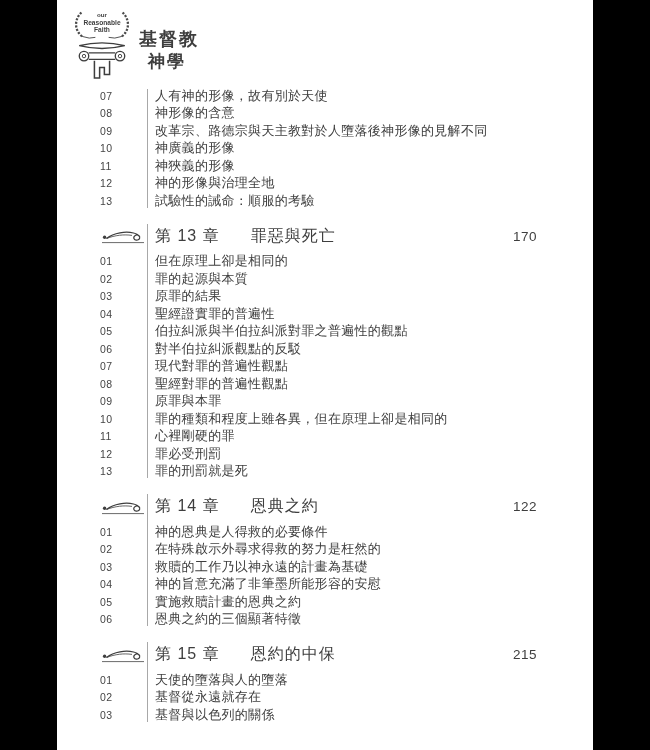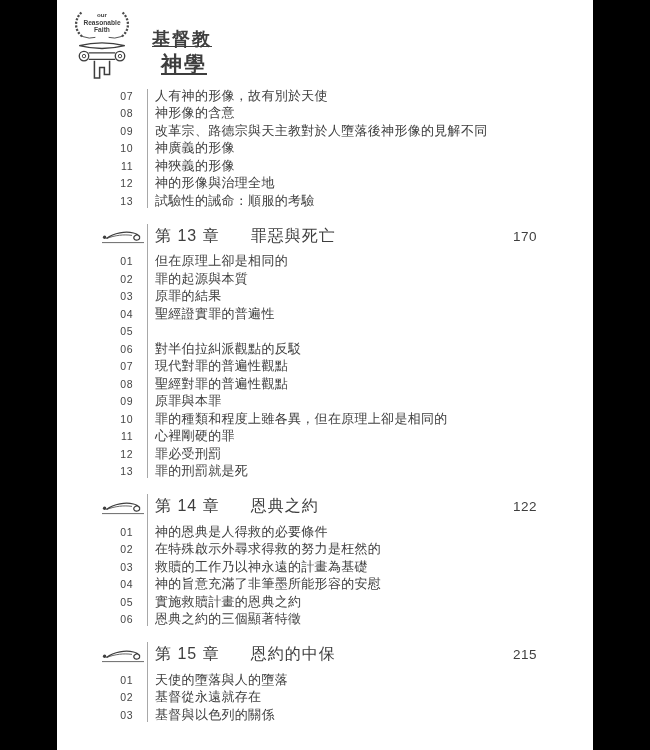--- a/index.html
+++ b/index.html
@@ -17,36 +17,37 @@
   .page {
     position: absolute; left: 57px; top: 0;
     width: 536px; height: 750px;
     background: #fff;
     color: #3e3e3e;
   }
   
   .logo { display: flex; padding: 8px 0 0 10px; height: 80px; }
   .logo-emblem { width: 70px; display: flex; flex-direction: column; align-items: center; }
   .logo-emblem svg { display: block; }
-  .logo-title { margin-top: 20px; margin-left: 15px; line-height: 1.25; text-decoration: underline; }
+  .logo-title { margin-top: 20px; margin-left: 2px; line-height: 1.25; }
   .logo-title-l1 { font-size: 18px; letter-spacing: 2px; font-weight: bold; }
-  .logo-title-l2 { font-size: 21px; letter-spacing: 2px; font-weight: bold; padding-left: 9px; }
+  .logo-title-l2 { font-size: 17px; letter-spacing: 2px; font-weight: bold; padding-left: 9px; }
   
   .toc { margin-top: 7px; }
   .toc-section { position: relative; margin-bottom: 12px; }
   .toc-section::before {
     content: ""; position: absolute;
     left: 90px; top: 2px; bottom: 2px; width: 1px;
     background: #a8a8a8;
   }
   .toc-row { display: flex; align-items: center; height: 17.5px; }
   .gutter {
     width: 90px; flex: none;
-    display: flex; justify-content: flex-end; align-items: center;
+    display: flex; align-items: center;
     padding-right: 14px;
+    padding-left: 43px;
   }
   .item-num { font-size: 10.5px; letter-spacing: 0.5px; color: #454545; }
   .item-text { padding-left: 8px; font-size: 13px; letter-spacing: 0.3px; white-space: nowrap; }
   .chapter-row { display: flex; align-items: center; height: 29px; margin-bottom: 2px; }
   .chapter-gutter { width: 90px; flex: none; display: flex; justify-content: flex-end; align-items: flex-end; padding-right: 3px; }
   .chapter-content { flex: 1; display: flex; align-items: center; padding-left: 8px; padding-right: 56px; }
   .chapter-label { font-size: 16px; letter-spacing: 1px; white-space: pre; }
   .chapter-title { font-size: 16px; letter-spacing: 1px; margin-left: 31px; white-space: nowrap; }
   .chapter-page { margin-left: auto; font-size: 13.5px; letter-spacing: 0.5px; }
 </style>
@@ -184,20 +185,21 @@
     <span class="gutter">
       <span class="item-num">04</span>
     </span>
     <span class="item-text">聖經證實罪的普遍性</span>
   </div>
 
   <div class="toc-row">
     <span class="gutter">
       <span class="item-num">05</span>
     </span>
+    <span class="item-text">伯拉糾派與半伯拉糾派對罪之普遍性的觀點</span>
   </div>
 
   <div class="toc-row">
     <span class="gutter">
       <span class="item-num">06</span>
     </span>
     <span class="item-text">對半伯拉糾派觀點的反駁</span>
   </div>
 
   <div class="toc-row">

